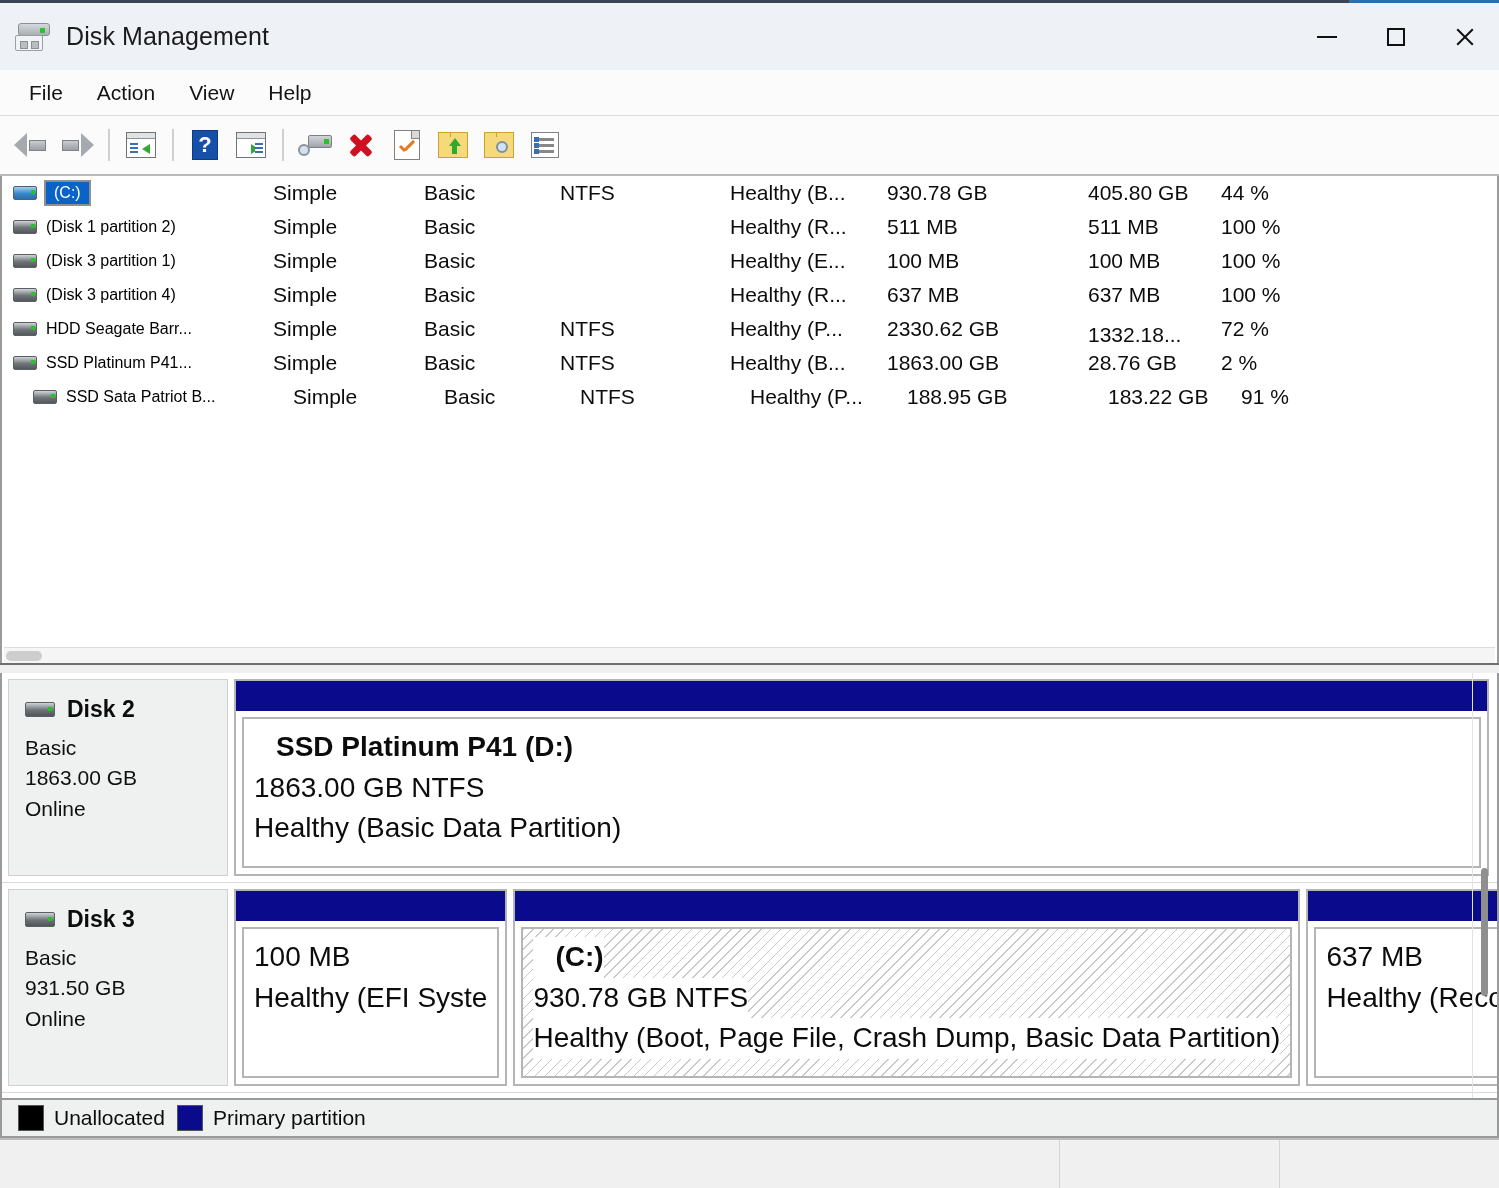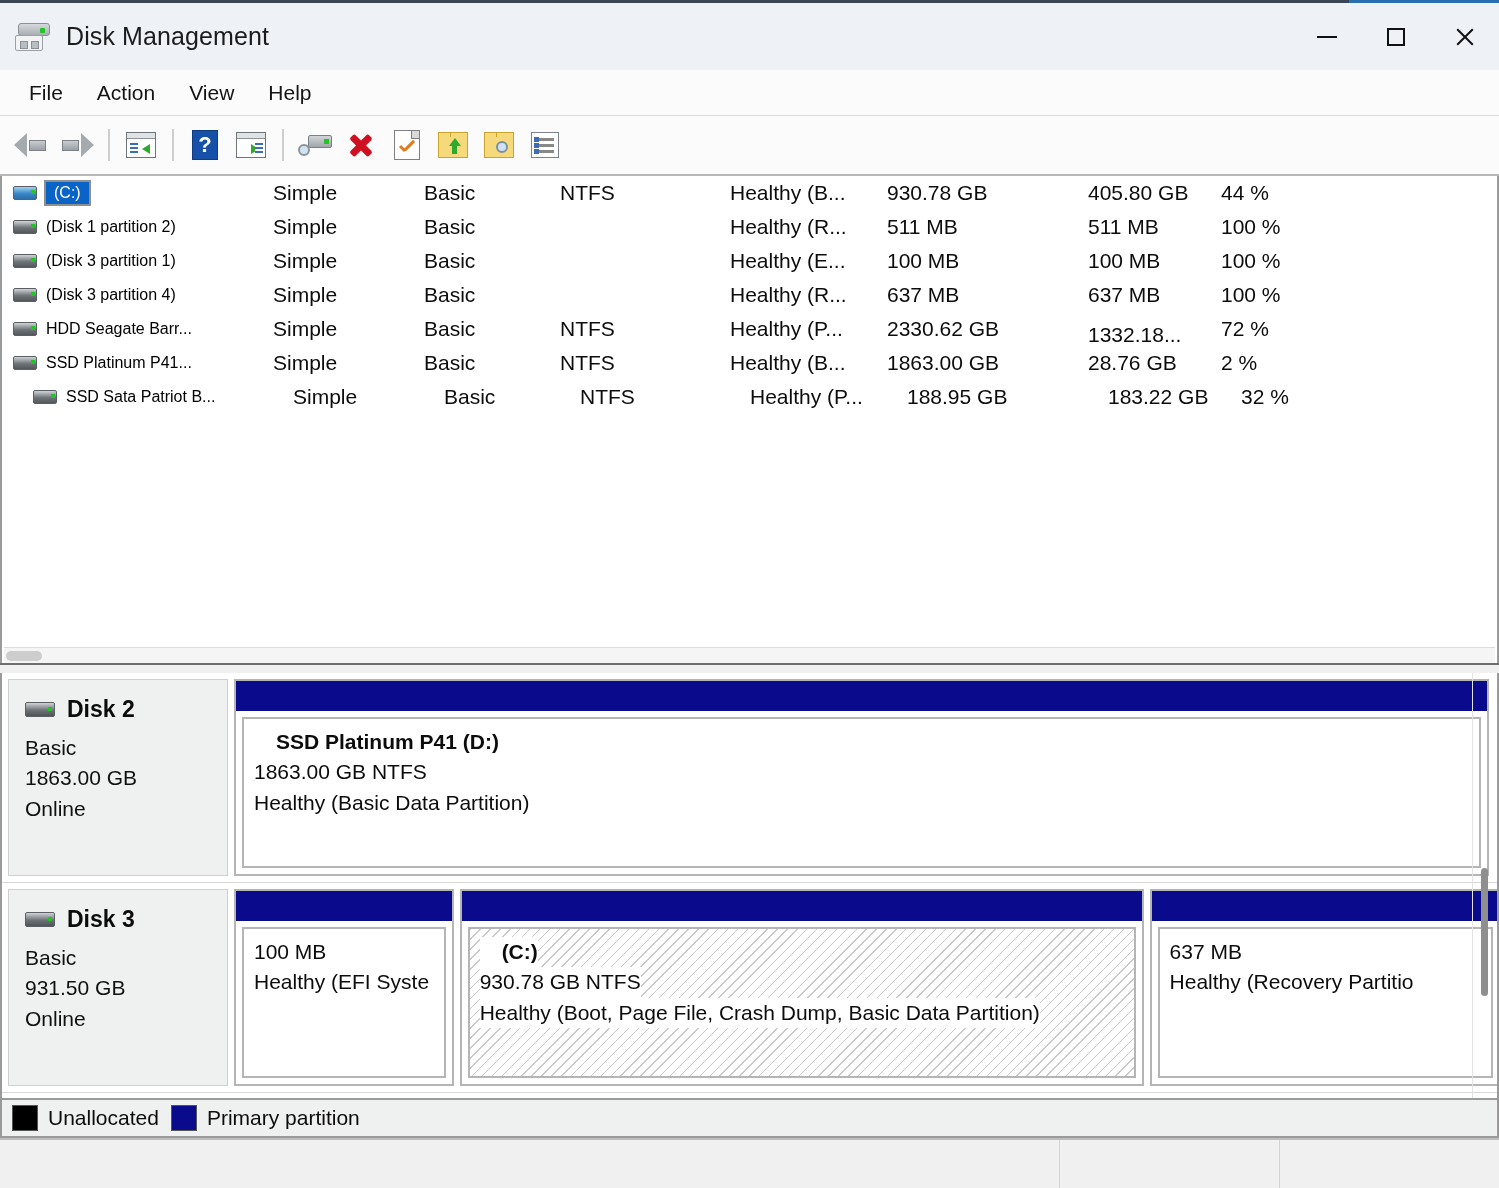--- a/index.html
+++ b/index.html
@@ -193,40 +193,40 @@
   .disk-label { font-size:23px; font-weight:bold; color:#0c0c0c; }
   .disk-meta { font-size:21px; color:#101010; line-height:1.45; }
   .disk-parts { flex:1; display:flex; padding:6px 8px 6px 6px; gap:6px; position:relative; }
   .part {
     display:flex; flex-direction:column;
     border:2px solid #b5b5b5; background:#fff;
   }
   .part-header { height:30px; flex:0 0 30px; background:#0a0a8c; }
   .part-body {
     flex:1; margin:6px; border:2px solid #b5b5b5; background:#fff;
-    padding: 8px 10px; font-size:21px; color:#0c0c0c; line-height:1.45;
+    padding: 8px 10px; font-size:28px; color:#0c0c0c; line-height:1.45;
     overflow:hidden; white-space:nowrap;
   }
   .part-body.selected {
     background-image: repeating-linear-gradient(135deg, #c9c9c9 0 1px, #ffffff 1px 7px);
   }
   .part-body .pname { font-weight:bold; padding-left:22px; background:#fff; display:inline-block;}
   .part-body .pline { background:#fff; display:inline-block; }
 
   .vscroll { position:absolute; right:4px; top:0; bottom:0; width:20px; }
   .vscroll .vthumb { position:absolute; right:5px; top:195px; width:7px; height:128px; background:#8f8f8f; border-radius:4px;}
   .vscroll-track { position:absolute; right:24px; top:0; bottom:0; width:1px; background:#e3e3e3;}
 
   
   .legend {
     flex:0 0 40px; height:40px;
     background:#eff0f0;
     border:2px solid #9a9a9a;
     display:flex; align-items:center; gap:12px;
-    padding-left:10px;
+    padding-left:16px;
   }
   .legend-item { display:flex; align-items:center; gap:10px; font-size:21px; color:#0c0c0c; }
   .swatch { width:26px; height:26px; border:1px solid #555; }
   .swatch.unalloc { background:#000; }
   .swatch.primary { background:#0a0a8c; }
 
   
   .statusbar {
     flex:0 0 50px; height:50px; background:#f0f0f0;
     border-top:2px solid #bdbdbd; display:flex;
@@ -448,21 +448,21 @@
               <div class="vled"></div>
             </div>
             <span class="vol-name">SSD Sata Patriot B...</span>
           </div>
           <div class="td" style="width: 151px;">Simple</div>
           <div class="td" style="width: 136px;">Basic</div>
           <div class="td" style="width: 170px;">NTFS</div>
           <div class="td" style="width: 157px;">Healthy (P...</div>
           <div class="td" style="width: 201px;">188.95 GB</div>
           <div class="td" style="width: 133px;">183.22 GB</div>
-          <div class="td" style="width: 178px;">32 %</div>
+          <div class="td" style="width: 178px;">91 %</div>
         </div>
       </div>
     <div class="hscroll">
       <div class="thumb"></div>
     </div>
   </div>
 
   <div class="splitter"></div>
 
   <div class="graphic-pane">

